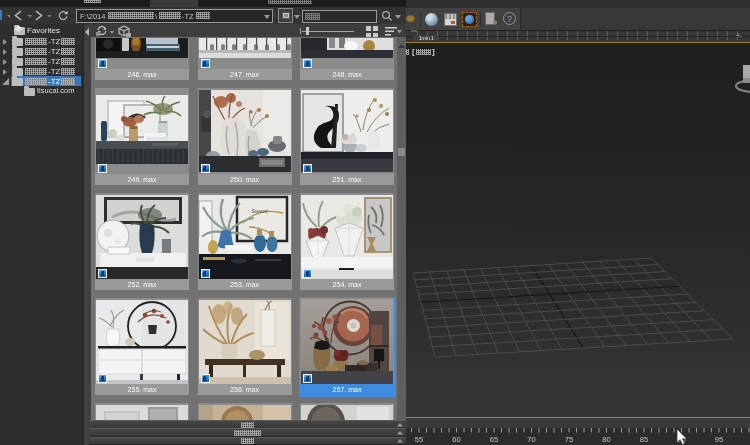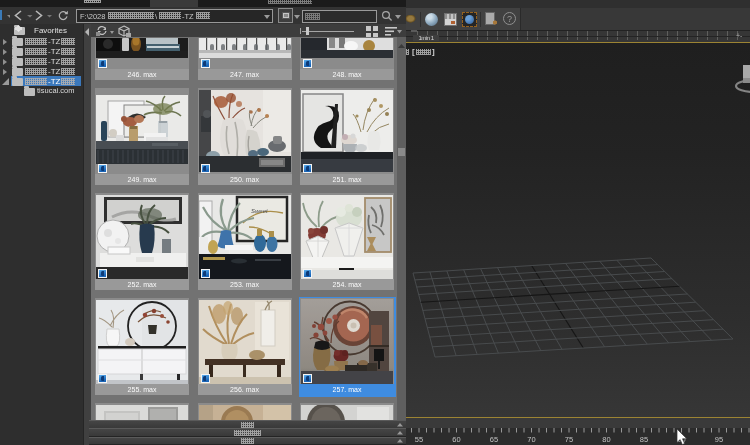--- a/index.html
+++ b/index.html
@@ -163,21 +163,21 @@
       <path d="M31,1 L36.5,5.5 L31,10" stroke="#b8b8b8" stroke-width="1.6" fill="none"></path>
       <path d="M2,5 l3,3 l0,-3 z" fill="#8a8a8a"></path>
       <path d="M22,5 l3,2.5 l2.5,-2.5 z" fill="#777"></path>
       <path d="M42,5 l2.5,2.5 l2.5,-2.5 z" fill="#777"></path>
     </svg>
 <svg class="abs" width="12" height="12" style="left:57px;top:10px">
       <path d="M9.4,3.4 A3.9,3.9 0 1 0 10,6.4" stroke="#b4b4b4" stroke-width="1.2" fill="none"></path>
       <path d="M10.8,0.8 L10.8,4.2 L7.4,4.2 Z" fill="#b8b8b8"></path>
     </svg>
 <div class="abs" style="left:76px;top:9px;width:197px;height:14px;background:#262626;border:1px solid #989898"></div>
-<div class="abs" style="left:80px;top:12.5px;color:#c8c8c8;font-size:7.5px;line-height:8px">F:\2028</div>
+<div class="abs" style="left:80px;top:12.5px;color:#c8c8c8;font-size:7.5px;line-height:8px">F:\2014</div>
 <div class="smud" style="left:108px;top:12px;width:46px;height:7px;opacity:.85"></div>
 <div class="abs" style="left:155px;top:12.5px;color:#c8c8c8;font-size:7.5px;line-height:8px">\</div>
 <div class="smud" style="left:159px;top:12px;width:22px;height:7px;opacity:.85"></div>
 <div class="abs" style="left:182px;top:12.5px;color:#c8c8c8;font-size:7.5px;line-height:8px">-TZ</div>
 <div class="smud" style="left:196px;top:12px;width:14px;height:7px;opacity:.85"></div>
 <svg class="abs" width="7" height="5" style="left:264px;top:15px">
       <path d="M0,0 L6,0 L3,4 Z" fill="#9a9a9a"></path>
     </svg>
 <div class="abs" style="left:278px;top:8px;width:15px;height:15px;background:#3e3e3e;border:1px solid #8a8a8a">
       <div class="abs" style="left:3px;top:3px;width:8px;height:7px;background:#c4c4c4;border:1px solid #555">
@@ -197,21 +197,21 @@
       <path d="M0,0 L6,0 L3,4 Z" fill="#999"></path>
     </svg>
 <div class="abs" style="left:0;top:24px;width:83px;height:421px;background:#2e2e2e"></div>
 <div class="abs" style="left:83px;top:24px;width:8px;height:421px;background:#404040;border-left:1px solid #252525"></div>
 <svg class="abs" width="6" height="8" style="left:84px;top:28px">
       <path d="M5,0 L1,4 L5,8 Z" fill="#b5b5b5"></path>
     </svg>
 <div class="abs fold" style="left:14px;top:27px"></div>
     <div class="abs" style="left:16px;top:26px;width:5px;height:5px;background:#e8e8e8;transform:rotate(45deg)"></div>
     <div class="abs" style="left:15px;top:27px;width:7px;height:3px;background:#e0e0e0"></div>
-<div class="rowtx" style="left:34px;top:26px;font-size:8px;color:#e0e0e0">Favorites</div>
+<div class="rowtx" style="left:27px;top:26px;font-size:8px;color:#e0e0e0">Favorites</div>
 <div class="abs tri-r" style="left:3px;top:39px;border-left-color:#8f8f8f"></div>
 <div class="abs fold" style="left:12px;top:38px"></div>
 <div class="smud" style="left:25px;top:38px;width:22px;height:7px"></div>
 <div class="rowtx" style="left:48px;top:37px;color:#dadada">-TZ</div>
 <div class="smud" style="left:61px;top:38px;width:14px;height:7px"></div>
 <div class="abs tri-r" style="left:3px;top:49px;border-left-color:#8f8f8f"></div>
 <div class="abs fold" style="left:12px;top:48px"></div>
 <div class="smud" style="left:25px;top:48px;width:22px;height:7px"></div>
 <div class="rowtx" style="left:48px;top:47px;color:#dadada">-TZ</div>
 <div class="smud" style="left:61px;top:48px;width:14px;height:7px"></div>

